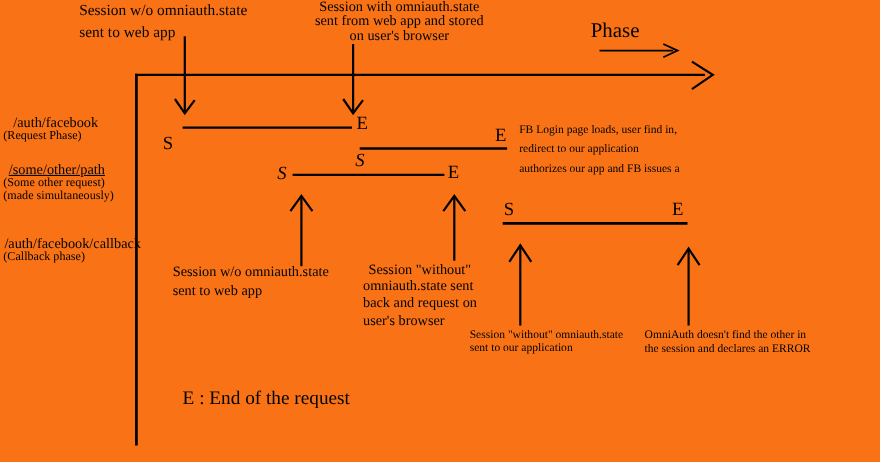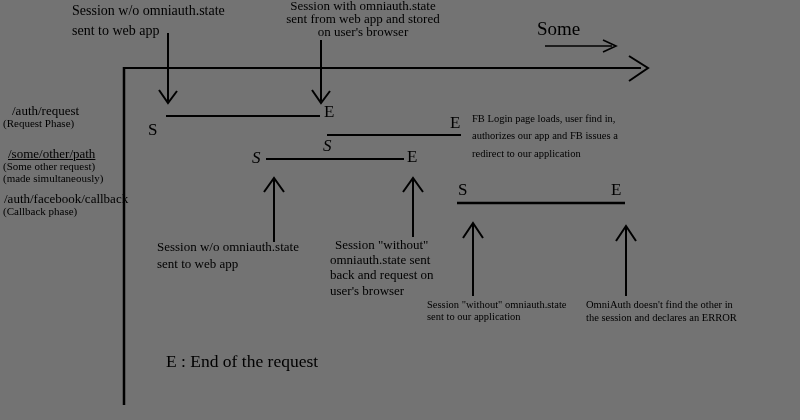--- a/index.html
+++ b/index.html
@@ -1,36 +1,36 @@
 <!DOCTYPE html>
 <html><head>
 <meta charset="utf-8">
 <style>
   html,body{margin:0;padding:0;background:#ffffff;}
   #canvas{
-    position:relative;width:800px;height:420px;background:#737373;
+    position:relative;width:800px;height:420px;background:#f97316;
     color:#000;font-family:"Liberation Serif","DejaVu Serif",serif;
     overflow:hidden;
   }
   #diagram-svg{position:absolute;left:0;top:0;width:800px;height:420px;}
   .ann{position:absolute;white-space:nowrap;line-height:1.25;}
   .ann .line{white-space:nowrap;}
   
   .t1{left:72px;top:1px;font-size:14px;}
   .t1 .line{line-height:20px;}
   .t2{left:272px;top:0px;width:182px;text-align:center;font-size:13px;}
   .t2 .line{line-height:12.8px;}
   .time-label{left:537px;top:17px;font-size:19px;}
   
   .rowlbl{position:absolute;left:3px;}
   .rowlbl .path{font-size:13px;line-height:14px;}
   .rowlbl .note{font-size:11px;line-height:11.5px;}
   .row1{top:104px;} .row1 .path{text-indent:9px;}
   .row2{top:147px;} .row2 .path{text-indent:5px;text-decoration:underline;}
-  .row3{top:192px;} .row3 .path{text-indent:1px;}
+  .row3{top:192px;} .row3 .path{text-indent:1px;margin-top:22px;}
   
   .marker{position:absolute;font-size:17px;line-height:17px;}
   .it{font-style:italic;}
   .s1S{left:148px;top:121px;} .s1E{left:324px;top:103px;}
   .s2S{left:323px;top:137px;} .s2E{left:450px;top:114px;}
   .s3S{left:252px;top:149px;} .s3E{left:407px;top:148px;}
   .s4S{left:458px;top:181px;} .s4E{left:611px;top:181px;}
   
   .fb{left:472px;top:110px;font-size:10.5px;}
   .fb .line{line-height:17.3px;}
@@ -99,24 +99,24 @@
 
   <div class="ann t1">
     <div class="line">Session w/o omniauth.state</div>
     <div class="line">sent to web app</div>
   </div>
   <div class="ann t2">
     <div class="line">Session with omniauth.state</div>
     <div class="line">sent from web app and stored</div>
     <div class="line">on user's browser</div>
   </div>
-  <div class="ann time-label">Some</div>
+  <div class="ann time-label">Phase</div>
 
   <div class="rowlbl row1">
-    <div class="path">/auth/request</div>
+    <div class="path">/auth/facebook</div>
     <div class="note">(Request Phase)</div>
   </div>
   <div class="rowlbl row2">
     <div class="path">/some/other/path</div>
     <div class="note">(Some other request)</div>
     <div class="note">(made simultaneously)</div>
   </div>
   <div class="rowlbl row3">
     <div class="path">/auth/facebook/callback</div>
     <div class="note">(Callback phase)</div>
@@ -126,22 +126,22 @@
   <span class="marker s1E">E</span>
   <span class="marker s2S it">S</span>
   <span class="marker s2E">E</span>
   <span class="marker s3S it">S</span>
   <span class="marker s3E">E</span>
   <span class="marker s4S">S</span>
   <span class="marker s4E">E</span>
 
   <div class="ann fb">
     <div class="line">FB Login page loads, user find in,</div>
+    <div class="line">redirect to our application</div>
     <div class="line">authorizes our app and FB issues a</div>
-    <div class="line">redirect to our application</div>
   </div>
 
   <div class="ann b1">
     <div class="line">Session w/o omniauth.state</div>
     <div class="line">sent to web app</div>
   </div>
   <div class="ann b2">
     <div class="line first">Session "without"</div>
     <div class="line">omniauth.state sent</div>
     <div class="line">back and request on</div>

